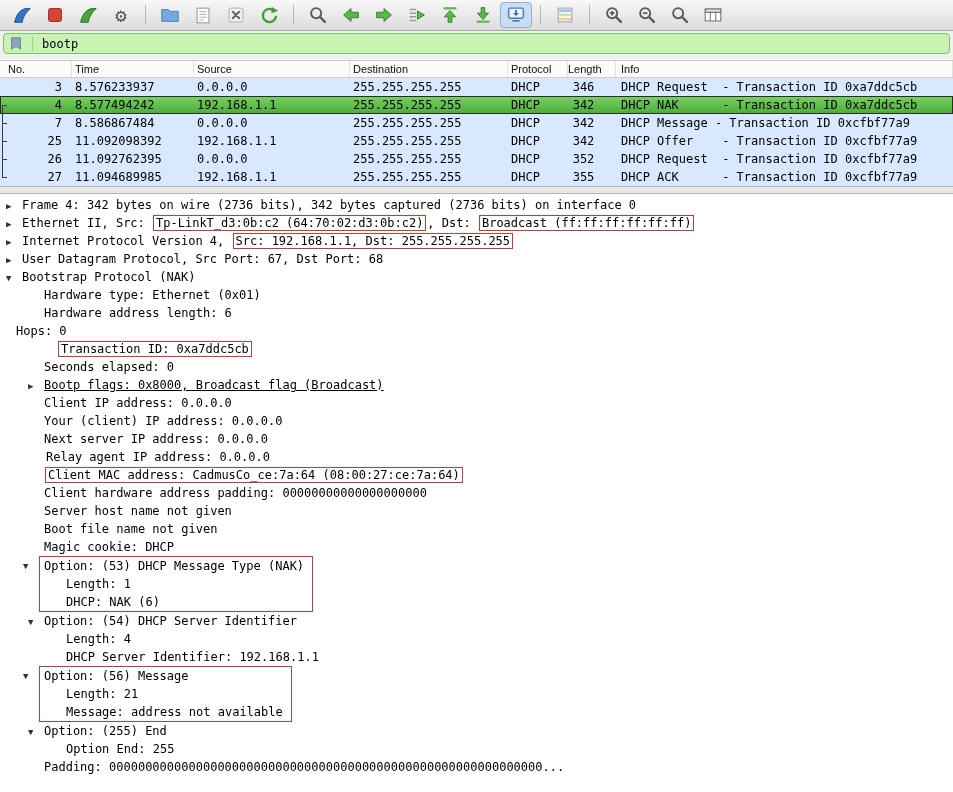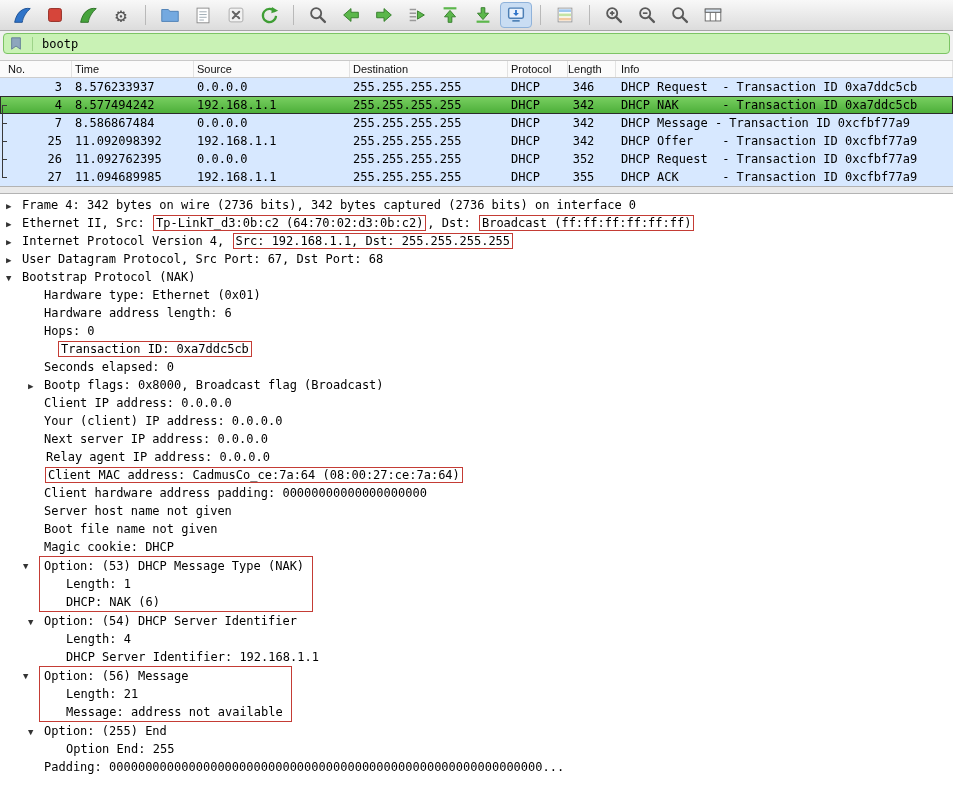--- a/index.html
+++ b/index.html
@@ -283,24 +283,24 @@
 <div class="pane-divider"></div>
 
 <div class="detail">
     <div class="dline" style="padding-left: 6px;"><span class="tw">▶</span><span>Frame 4: 342 bytes on wire (2736 bits), 342 bytes captured (2736 bits) on interface 0</span></div>
     <div class="dline" style="padding-left: 6px;"><span class="tw">▶</span><span>Ethernet II, Src: </span><span class="redbox">Tp-LinkT_d3:0b:c2 (64:70:02:d3:0b:c2)</span><span>, Dst: </span><span class="redbox">Broadcast (ff:ff:ff:ff:ff:ff)</span></div>
     <div class="dline" style="padding-left: 6px;"><span class="tw">▶</span><span>Internet Protocol Version 4, </span><span class="redbox">Src: 192.168.1.1, Dst: 255.255.255.255</span></div>
     <div class="dline" style="padding-left: 6px;"><span class="tw">▶</span><span>User Datagram Protocol, Src Port: 67, Dst Port: 68</span></div>
     <div class="dline" style="padding-left: 6px;"><span class="tw">▼</span><span>Bootstrap Protocol (NAK)</span></div>
     <div class="dline" style="padding-left: 28px;"><span class="tw"></span><span>Hardware type: Ethernet (0x01)</span></div>
     <div class="dline" style="padding-left: 28px;"><span class="tw"></span><span>Hardware address length: 6</span></div>
-    <div class="dline" style="padding-left: 28px;"><span class="tw"></span><span>Hops: 0</span></div>
+    <div class="dline" style=""><span class="tw"></span><span>Hops: 0</span></div>
     <div class="dline" style="padding-left: 41px;"><span class="tw"></span><span class="redbox">Transaction ID: 0xa7ddc5cb</span></div>
     <div class="dline" style="padding-left: 28px;"><span class="tw"></span><span>Seconds elapsed: 0</span></div>
-    <div class="dline" style="padding-left: 28px;"><span class="tw">▶</span><span>Bootp flags: 0x8000, Broadcast flag (Broadcast)</span></div>
+    <div class="dline" style="padding-left: 28px; text-decoration: underline;"><span class="tw">▶</span><span>Bootp flags: 0x8000, Broadcast flag (Broadcast)</span></div>
     <div class="dline" style="padding-left: 28px;"><span class="tw"></span><span>Client IP address: 0.0.0.0</span></div>
     <div class="dline" style="padding-left: 28px;"><span class="tw"></span><span>Your (client) IP address: 0.0.0.0</span></div>
     <div class="dline" style="padding-left: 28px;"><span class="tw"></span><span>Next server IP address: 0.0.0.0</span></div>
     <div class="dline" style="padding-left: 30px;"><span class="tw"></span><span>Relay agent IP address: 0.0.0.0</span></div>
     <div class="dline" style="padding-left: 28px;"><span class="tw"></span><span class="redbox">Client MAC address: CadmusCo_ce:7a:64 (08:00:27:ce:7a:64)</span></div>
     <div class="dline" style="padding-left: 28px;"><span class="tw"></span><span>Client hardware address padding: 00000000000000000000</span></div>
     <div class="dline" style="padding-left: 28px;"><span class="tw"></span><span>Server host name not given</span></div>
     <div class="dline" style="padding-left: 28px;"><span class="tw"></span><span>Boot file name not given</span></div>
     <div class="dline" style="padding-left: 28px;"><span class="tw"></span><span>Magic cookie: DHCP</span></div>
     <div class="gbox" style="margin-left: 39px;">

